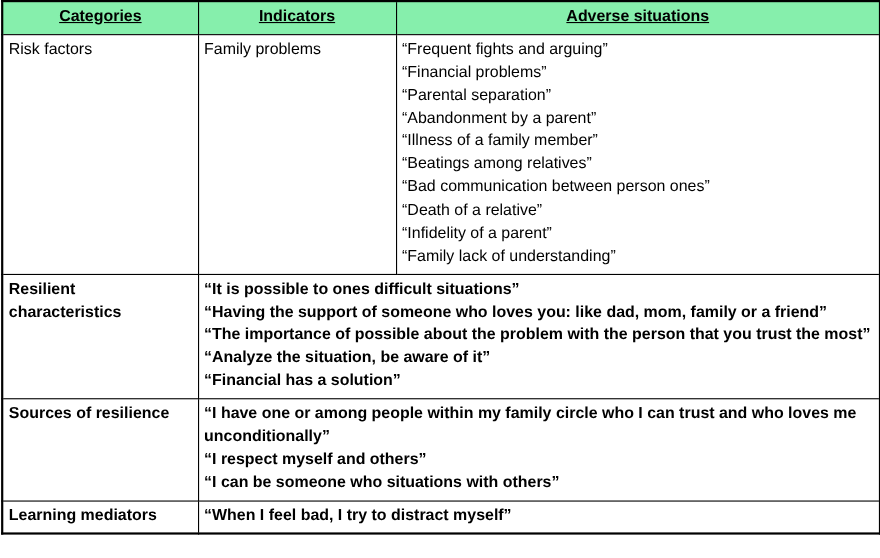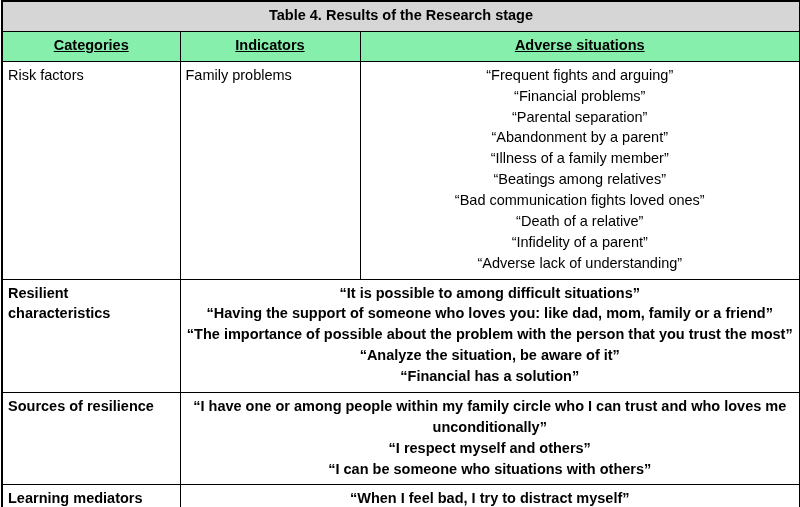--- a/index.html
+++ b/index.html
@@ -53,21 +53,20 @@
   .col-ind { width: 180px; }
   .col-adv { width: 440px; }
   .cell-list {
     margin: 0;
     padding: 0;
     list-style: none;
   }
   .cell-list li {
     margin: 0;
     padding: 0;
-    text-align: center;
   }
   .row-sep td {
     border-top: 2px solid #000;
     font-weight: bold;
   }
   .spanned {
     border-left: 1px solid #000;
   }
 </style>
 </head>
@@ -75,54 +74,51 @@
 
 <div class="table-wrap">
   <table class="research-table">
     <colgroup>
       <col class="col-cat">
       <col class="col-ind">
       <col class="col-adv">
     </colgroup>
     <thead>
       <tr>
-        <th class="title-cell" colspan="3">Table 4. Results of the Research stage</th>
-      </tr>
-      <tr>
         <th class="hdr-cell">Categories</th>
         <th class="hdr-cell">Indicators</th>
         <th class="hdr-cell">Adverse situations</th>
       </tr>
     </thead>
     <tbody>
 
       <tr>
         <td>Risk factors</td>
         <td>Family problems</td>
         <td>
           <ul class="cell-list">
             <li>“Frequent fights and arguing”</li>
             <li>“Financial problems”</li>
             <li>“Parental separation”</li>
             <li>“Abandonment by a parent”</li>
             <li>“Illness of a family member”</li>
             <li>“Beatings among relatives”</li>
-            <li>“Bad communication fights loved ones”</li>
+            <li>“Bad communication between person ones”</li>
             <li>“Death of a relative”</li>
             <li>“Infidelity of a parent”</li>
-            <li>“Adverse lack of understanding”</li>
+            <li>“Family lack of understanding”</li>
           </ul>
         </td>
       </tr>
 
       <tr class="row-sep">
         <td>Resilient characteristics</td>
         <td class="spanned" colspan="2">
           <ul class="cell-list">
-            <li>“It is possible to among difficult situations”</li>
+            <li>“It is possible to ones difficult situations”</li>
             <li>“Having the support of someone who loves you: like dad, mom, family or a friend”</li>
             <li>“The importance of possible about the problem with the person that you trust the most”</li>
             <li>“Analyze the situation, be aware of it”</li>
             <li>“Financial has a solution”</li>
           </ul>
         </td>
       </tr>
 
       <tr class="row-sep">
         <td>Sources of resilience</td>

